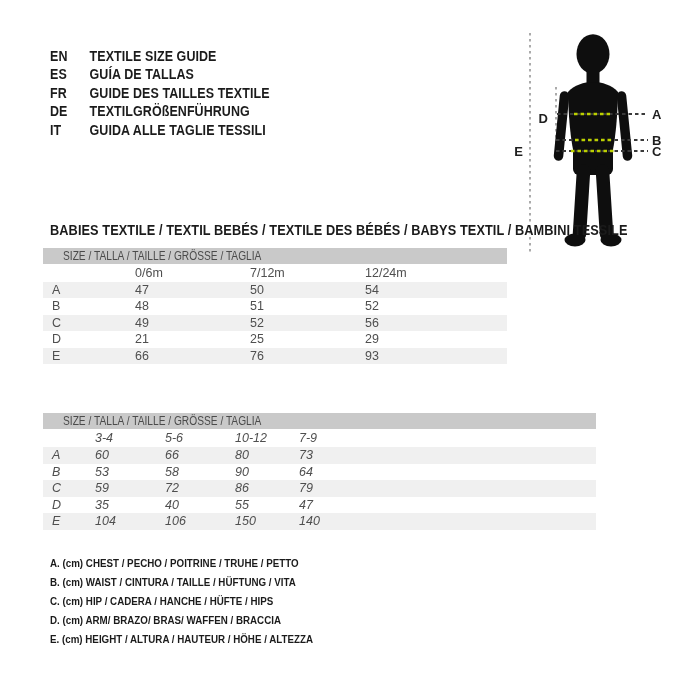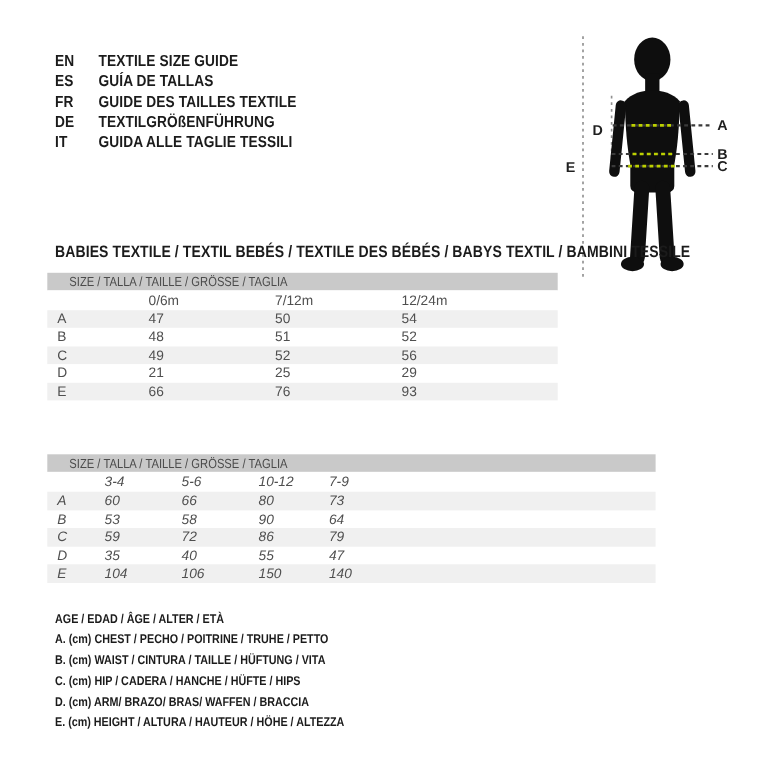--- a/index.html
+++ b/index.html
@@ -212,23 +212,20 @@
       <span class="tcell">104</span>
       <span class="tcell">106</span>
       <span class="tcell">150</span>
       <span class="tcell">140</span>
       <span class="tcell"></span>
     </div>
   </div>
 
   <div class="legend">
     <div class="lline">
-        <span class="cond">AGE / EDAD / ÂGE / ALTER / ETÀ</span>
-      </div>
-    <div class="lline">
         <span class="cond">A. (cm) CHEST / PECHO / POITRINE / TRUHE / PETTO</span>
       </div>
     <div class="lline">
         <span class="cond">B. (cm) WAIST / CINTURA / TAILLE / HÜFTUNG / VITA</span>
       </div>
     <div class="lline">
         <span class="cond">C. (cm) HIP / CADERA / HANCHE / HÜFTE / HIPS</span>
       </div>
     <div class="lline">
         <span class="cond">D. (cm) ARM/ BRAZO/ BRAS/ WAFFEN / BRACCIA</span>

